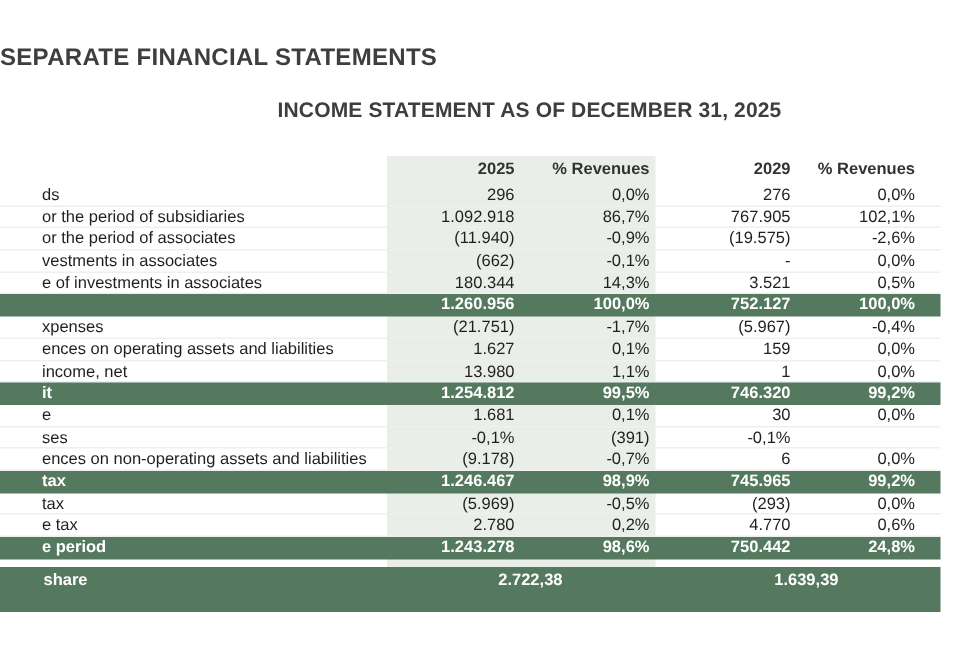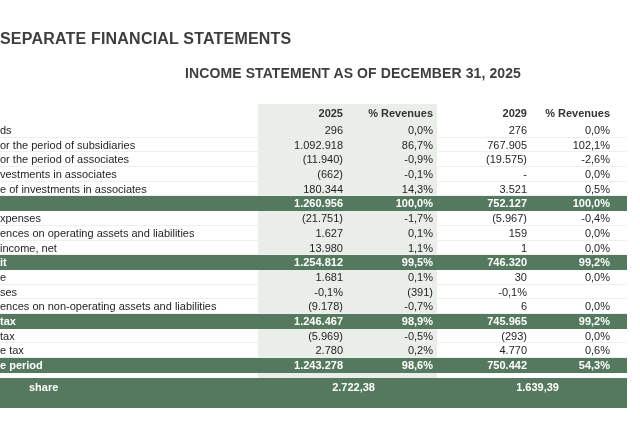--- a/index.html
+++ b/index.html
@@ -26,21 +26,21 @@
     display:grid;grid-template-columns:258px 89px 90px 94px 83px 13px;
     height:14.7px;line-height:14.7px;box-sizing:border-box;white-space:nowrap;
   }
   .row.header{height:19px;line-height:19px;font-weight:bold;color:#333;}
   .row.normal{border-bottom:1px solid #efefef;}
   .row.total{
     background:#55795f;color:#ffffff;font-weight:bold;
   }
   .cell{overflow:hidden;}
   .cell.num{text-align:right;padding-right:4px;}
-  .cell.label{padding-left:0;}
+  .cell.label{padding-left:0;margin-left:28px;}
   .gap{height:5px;}
   .eps-row{
     display:grid;grid-template-columns:258px 89px 90px 94px 83px 13px;
     height:30px;line-height:19px;background:#55795f;color:#ffffff;
     font-weight:bold;white-space:nowrap;padding-left:32px;
   }
   .eps-row .label{margin-left:-3px;overflow:hidden;}
 </style>
 </head>
 <body>
@@ -188,21 +188,21 @@
           <div class="cell num">0,2%</div>
           <div class="cell num">4.770</div>
           <div class="cell num">0,6%</div>
           <div class="cell"></div>
         </div>
         <div class="row total">
           <div class="cell label">e period</div>
           <div class="cell num">1.243.278</div>
           <div class="cell num">98,6%</div>
           <div class="cell num">750.442</div>
-          <div class="cell num">54,3%</div>
+          <div class="cell num">24,8%</div>
           <div class="cell"></div>
         </div>
       </div>
 
     <div class="gap"></div>
 
     <div class="eps-row">
       <div class="cell label">share</div>
       <div class="cell num">2.722,38</div>
       <div class="cell num"></div>

